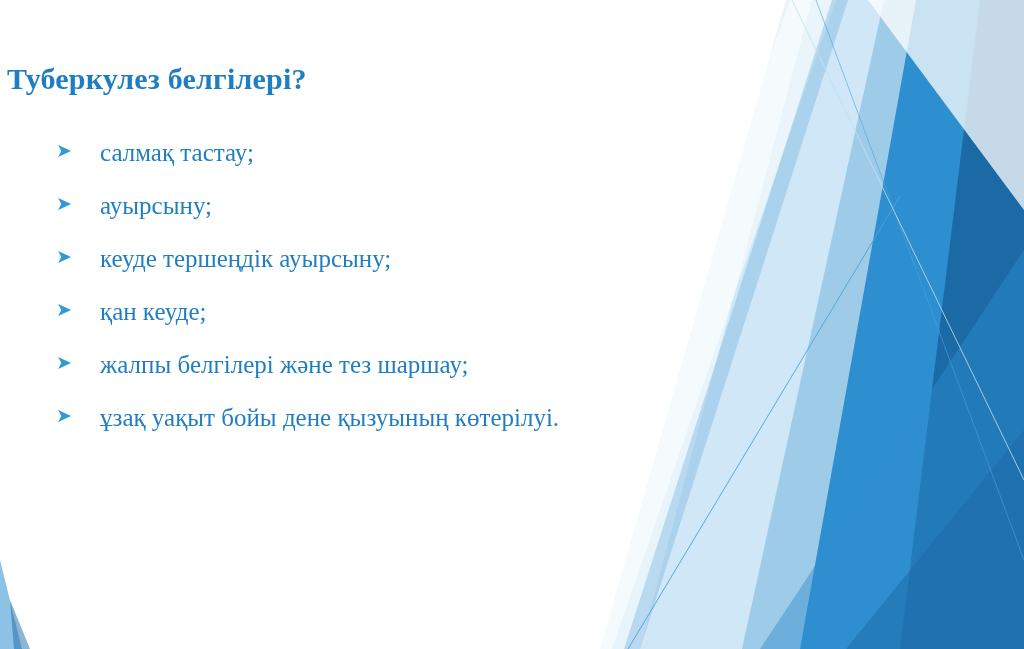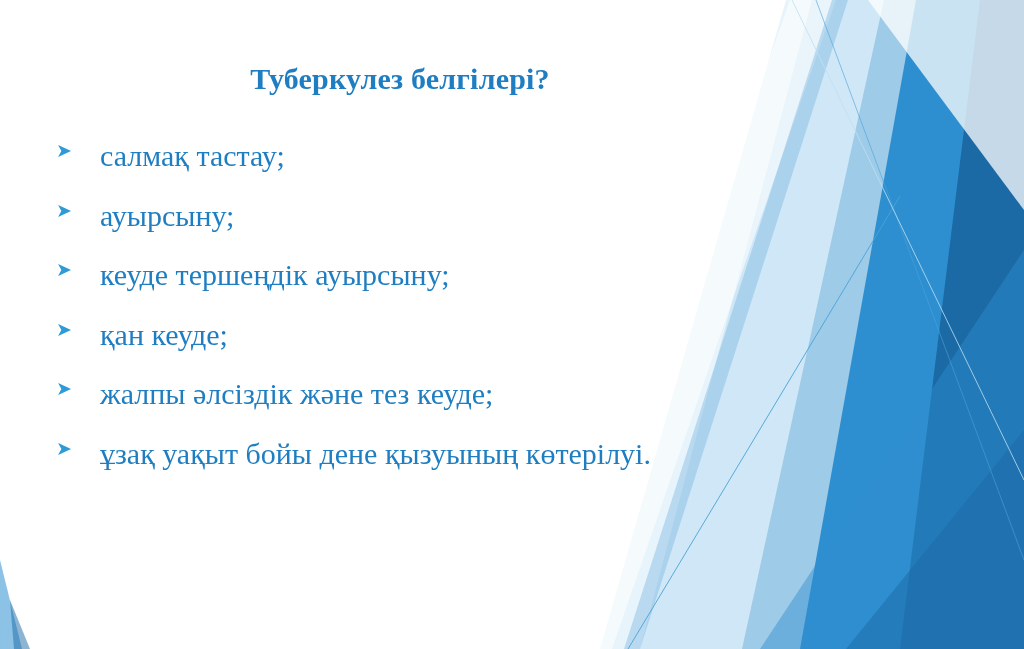--- a/index.html
+++ b/index.html
@@ -23,24 +23,23 @@
   
   .deco {
     position: absolute;
     inset: 0;
     width: 1024px;
     height: 649px;
     pointer-events: none;
   }
   .title {
     position: absolute;
-    left: 0;
+    left: 7px;
     top: 62px;
     width: 800px;
-    text-align: center;
     font-size: 30px;
     font-weight: bold;
     color: #1f7ec1;
     font-family: "Liberation Serif", serif;
     letter-spacing: 0.2px;
   }
   .bullets {
     position: absolute;
     left: 56px;
     top: 136px;
@@ -55,21 +54,21 @@
     flex: 0 0 auto;
     width: 44px;
     padding-top: 5px;
     color: #2e9bd6;
     font-size: 19px;
     line-height: 1;
     text-align: left;
   }
   .bullet-text {
     flex: 1 1 auto;
-    font-size: 30px;
+    font-size: 25px;
     line-height: 1.32;
     color: #1f7ec1;
     font-family: "Liberation Serif", serif;
   }
 </style>
 </head>
 <body>
 
 <div class="slide">
 
@@ -114,21 +113,21 @@
       <span class="bullet-text">кеуде тершеңдік ауырсыну;</span>
     </div>
 
     <div class="bullet-row">
       <span class="bullet-marker">➤</span>
       <span class="bullet-text">қан кеуде;</span>
     </div>
 
     <div class="bullet-row">
       <span class="bullet-marker">➤</span>
-      <span class="bullet-text">жалпы әлсіздік және тез кеуде;</span>
+      <span class="bullet-text">жалпы белгілері және тез шаршау;</span>
     </div>
 
     <div class="bullet-row">
       <span class="bullet-marker">➤</span>
       <span class="bullet-text">ұзақ уақыт бойы дене қызуының көтерілуі.</span>
     </div>
 
   </div>
 
 </div>

